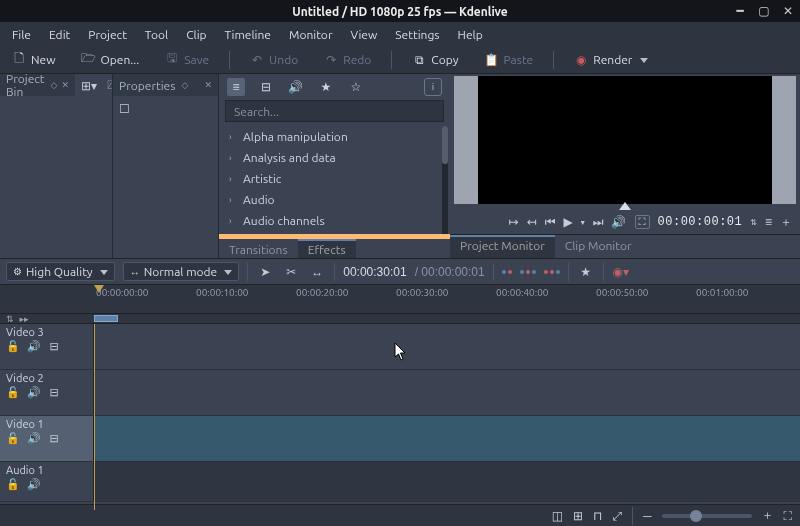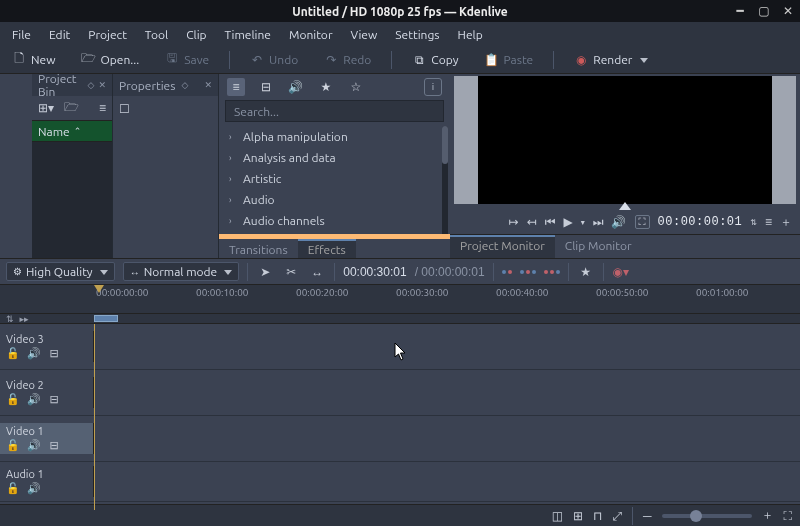--- a/index.html
+++ b/index.html
@@ -13,21 +13,21 @@
   .toolbar { height: 28px; background: #2e3440; border-bottom: 1px solid #222; display: flex; align-items: center; padding: 0 6px; gap: 14px; }
   .toolbar .btn { display: flex; align-items: center; gap: 5px; padding: 2px 6px; cursor: pointer; color: #d8dee9; border-radius: 3px; }
   .toolbar .btn .ico { width: 14px; height: 14px; display: inline-flex; align-items: center; justify-content: center; }
   .toolbar .btn.faded { color: #6c7789; }
   .tbsep { width: 1px; height: 18px; background: #4c566a; }
   .midrow { height: 184px; display: flex; background: #3b4252; }
   .panel { background: #3b4252; }
   .panel-hdr { height: 22px; display: flex; align-items: center; padding: 0 6px; background: #313846; gap: 4px; color: #a9b1c1; }
   .panel-hdr .x { margin-left: auto; font-size: 9px; color: #8a93a4; cursor: pointer; }
   .panel-hdr .pop { font-size: 9px; color: #8a93a4; cursor: pointer; margin-left: 2px;}
-  .bin { width: 112px; display: flex; flex-direction: column; padding-left: 32px; }
+  .bin { width: 112px; display: flex; flex-direction: row; }
   .bin-tools { height: 24px; display: flex; align-items: center; gap: 10px; padding: 0 6px; color: #c5cbd6; }
   .bin-cols { height: 22px; background: #14532d; display: flex; align-items: center; padding: 0 6px; border: 1px solid #222; border-left: none; border-right: none; }
   .bin-cols .col { display: flex; align-items: center; gap: 4px; }
   .bin-list { flex: 1; background: #232831; margin-top: 0; }
   .props { width: 106px; display: flex; flex-direction: column; border-left: 1px solid #242a33; }
   .props-body { padding: 6px; color: #c5cbd6; }
   .effects { width: 232px; display: flex; flex-direction: column; border-left: 1px solid #242a33; }
   .eff-tools { height: 26px; display: flex; align-items: center; gap: 12px; padding: 0 8px; color: #cfd4de; }
   .eff-tools .iconbox { width: 18px; height: 18px; display: flex; align-items: center; justify-content: center; border-radius: 2px;}
   .eff-tools .iconbox.active { background: #596378; }
@@ -53,21 +53,21 @@
   .tlbar .drop { display: flex; align-items: center; gap: 4px; padding: 2px 6px; border: 1px solid #4c566a; border-radius: 2px; cursor: pointer; background: #2e3440; }
   .tlbar .ib { width: 18px; height: 18px; display: flex; align-items: center; justify-content: center; cursor: pointer; color: #c6ccd7;}
   .tlbar .tc { font-family: Liberation Sans, sans-serif; font-size: 12px; text-align: right; }
   .tlbar .tc2 { color: #8a93a4; }
   .dots { display: inline-flex; gap: 2px; align-items: center; }
   .dot { width: 4px; height: 4px; border-radius: 50%; }
   .ruler { height: 30px; background: #2e3440; display: flex; border-top: 1px solid #222; border-bottom: 1px solid #222; position: relative; }
   .ruler .tick { position: absolute; font-size: 10px; color: #9aa1b0; top: 2px; }
   .ruler .playhead { position: absolute; left: 94px; top: 0; width: 0; height: 0; border-left: 5px solid transparent; border-right: 5px solid transparent; border-top: 8px solid #c0a050; }
   .tracks { height: 186px; display: flex; flex-direction: column; position: relative; background: #3b4252;}
-  .track { height: 46px; display: flex; border-bottom: 1px solid #2b313c; align-items: center; }
+  .track { height: 46px; display: flex; border-bottom: 1px solid #2b313c; }
   .track.short { height: 40px; }
   .thead { width: 94px; background: #3b4252; display: flex; flex-direction: column; padding: 2px 6px; gap: 2px; border-right: 1px solid #222; }
   .thead.sel { background: #556173; }
   .thead .tname { color: #cfd4de; font-size: 11px; }
   .thead .ticons { display: flex; gap: 8px; color: #c0c6d1; font-size: 11px; }
   .tbody { flex: 1; background: #3b4252; position: relative; }
   .tbody.sel { background: #36596d; }
   .tbody.audio { background: #2f3642; }
   .statusbar { position: absolute; bottom: 0; left: 0; right: 0; height: 22px; background: #2e3440; border-top: 1px solid #222; display: flex; align-items: center; justify-content: flex-end; gap: 10px; padding: 0 8px; color: #c6ccd7; }
   .statusbar .sb { cursor: pointer; font-size: 12px; }

